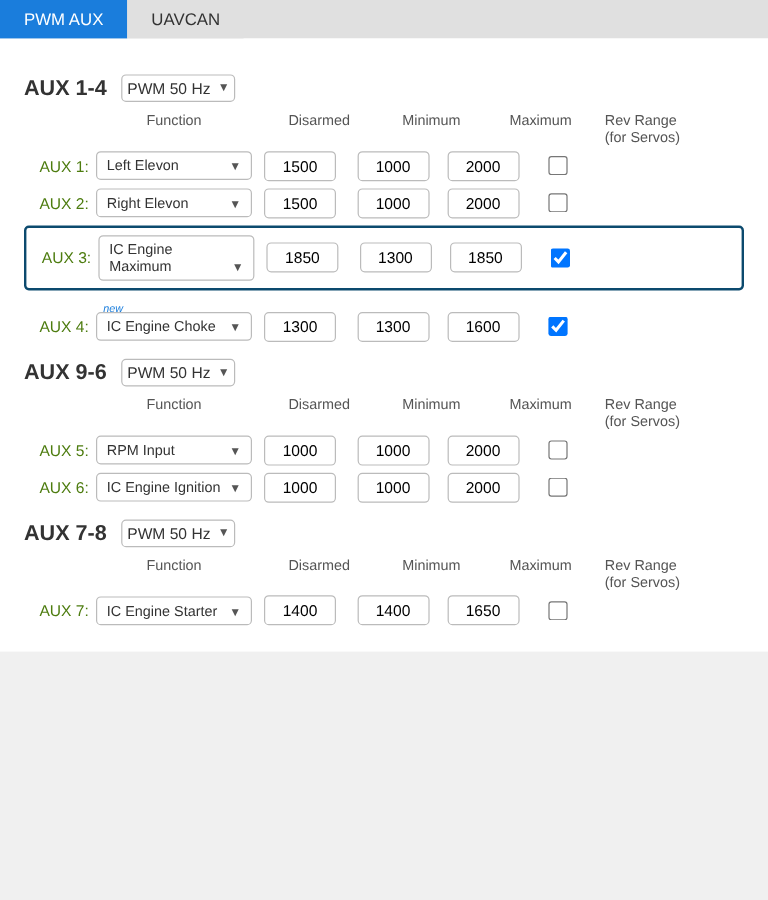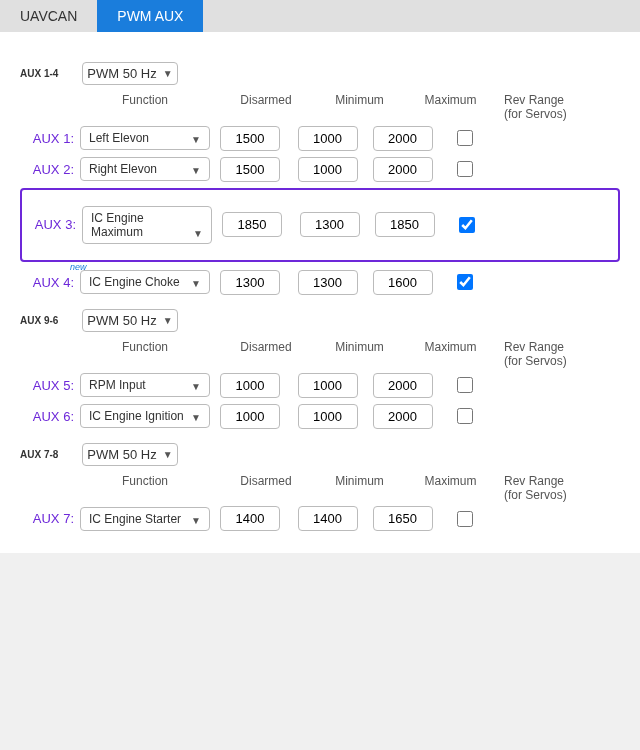--- a/index.html
+++ b/index.html
@@ -39,22 +39,22 @@
     }
 
     .section-header {
       display: flex;
       align-items: center;
       margin-bottom: 8px;
       margin-top: 12px;
     }
     .section-title {
       font-weight: 700;
-      font-size: 10px;
-      margin-right: 24px;
+      font-size: 18px;
+      margin-right: 12px;
     }
 
     .freq-select {
       display: inline-flex;
       align-items: center;
       border: 1px solid #bbb;
       border-radius: 4px;
       padding: 3px 4px;
       background: white;
       font-size: 13px;
@@ -86,21 +86,21 @@
     .aux-row {
       display: grid;
       grid-template-columns: 60px 130px 80px 75px 75px 50px;
       align-items: center;
       margin-bottom: 6px;
       position: relative;
     }
 
     .aux-label {
       font-size: 13px;
-      color: #6d28d9;
+      color: #4d7c0f;
       text-align: right;
       padding-right: 6px;
       white-space: nowrap;
     }
 
     .func-select {
       display: inline-flex;
       align-items: flex-end;
       border: 1px solid #bbb;
       border-radius: 4px;
@@ -142,22 +142,22 @@
     }
 
     .section-gap {
       margin-top: 14px;
     }
   </style>
 </head>
 <body>
 
 <div class="tab-bar">
+  <button class="tab active">PWM AUX</button>
   <button class="tab">UAVCAN</button>
-  <button class="tab active">PWM AUX</button>
 </div>
 
 <div class="content">
 
   <div class="section-gap">
     <div class="section-header">
       <span class="section-title">AUX 1-4</span>
       <div class="freq-select">
         <span>PWM 50 Hz</span>
         <span class="arrow">▼</span>
@@ -193,38 +193,38 @@
         <span class="arrow">▼</span>
       </div>
       <input class="num-input" type="text" value="1500" style="">
       <input class="num-input" type="text" value="1000" style="">
       <input class="num-input" type="text" value="2000" style="">
       <div class="checkbox-cell">
         <input type="checkbox" style="">
       </div>
     </div>
 
-    <div style="border: 2px solid #6d28d9; border-radius: 4px; margin-bottom: 8px; padding: 16px 0;">
+    <div style="border: 2px solid #0c4a6e; border-radius: 4px; margin-bottom: 18px; padding: 6px 0;">
       <div class="aux-row" style="margin-bottom: 0;">
         <span class="aux-label">AUX 3:</span>
         <div class="func-select">
           <span>IC Engine Maximum</span>
           <span class="arrow">▼</span>
         </div>
         <input class="num-input" type="text" value="1850" style="">
         <input class="num-input" type="text" value="1300" style="">
         <input class="num-input" type="text" value="1850" style="">
         <div class="checkbox-cell">
           <input type="checkbox" checked="" style="">
         </div>
       </div>
     </div>
 
     <div style="position: relative;">
-      <span style="position: absolute; top: -8px; left: 50px; font-size: 9px; color: #1a7ddc; font-style: italic;">new</span>
+      <span style="position: absolute; top: -8px; left: 66px; font-size: 9px; color: #1a7ddc; font-style: italic;">new</span>
       <div class="aux-row">
         <span class="aux-label">AUX 4:</span>
         <div class="func-select">
           <span>IC Engine Choke</span>
           <span class="arrow">▼</span>
         </div>
         <input class="num-input" type="text" value="1300" style="">
         <input class="num-input" type="text" value="1300" style="">
         <input class="num-input" type="text" value="1600" style="">
         <div class="checkbox-cell">

